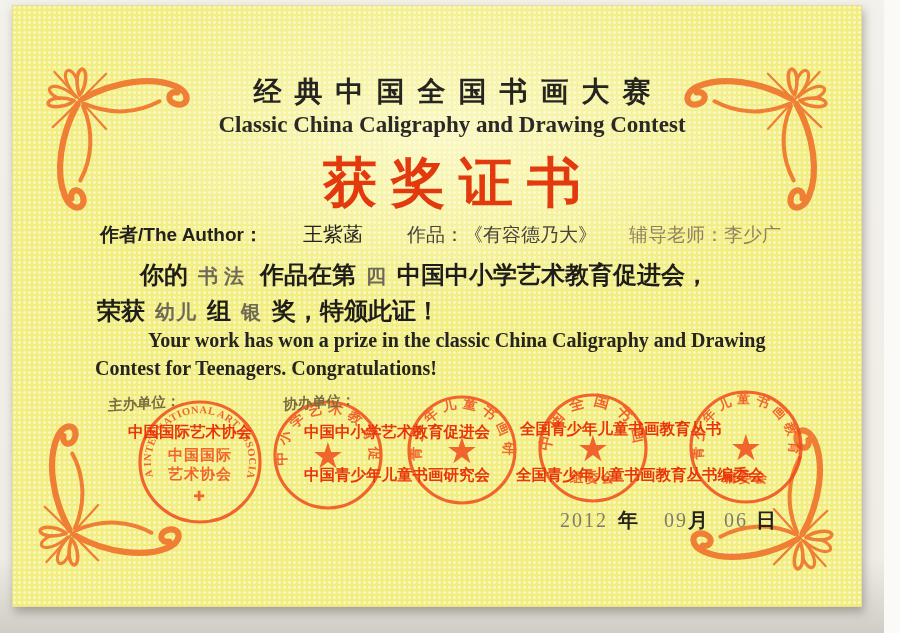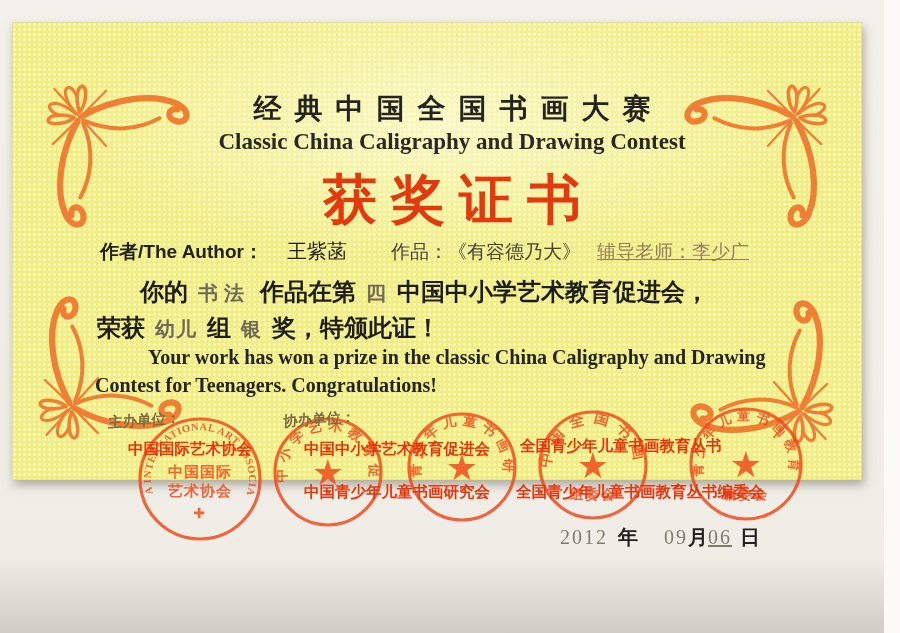--- a/index.html
+++ b/index.html
@@ -3,44 +3,44 @@
 <meta charset="utf-8">
 <style>
   html,body{margin:0;padding:0;}
   body{
     width:900px;height:633px;overflow:hidden;position:relative;
     background:linear-gradient(180deg,#f3f1eb 0%,#efede6 88%,#d7d5ce 97%,#cfcdc6 100%);
     font-family:"Liberation Sans","DejaVu Sans",sans-serif;
   }
   .scan-right-strip{position:absolute;right:0;top:0;width:16px;height:100%;background:#fbfaf6;}
   .certificate{
-    position:absolute;left:12px;top:22px;width:850px;height:458px;
+    position:absolute;left:12px;top:5px;width:850px;height:602px;
     background-color:var(--cert-bg,#f1ed7e);
     background-image:
       radial-gradient(ellipse 62% 42% at 50% 22%, rgba(255,255,238,.6), rgba(255,255,238,0) 72%),
       radial-gradient(rgba(255,255,255,.55) 1px, rgba(255,255,255,0) 1.7px);
     background-size:auto,5px 5px;
     box-shadow:2px 5px 9px rgba(110,105,90,.5), 0 0 0 1px rgba(230,220,150,.8) inset;
   }
   .corner{position:absolute;width:178px;height:178px;pointer-events:none;}
   .corner.tl{left:14px;top:42px;}
   .corner.tr{right:14px;top:42px;transform:scaleX(-1);}
   .corner.bl{left:6px;bottom:20px;transform:scaleY(-1);}
   .corner.br{right:8px;bottom:16px;transform:scale(-1,-1);}
 
   .header{position:absolute;top:68px;left:0;width:100%;text-align:center;transform:translateX(15px);}
   .title-cn{font-size:28px;font-weight:bold;color:var(--title-black,#262420);letter-spacing:13px;text-indent:13px;}
   .title-en{font-family:"Liberation Serif","DejaVu Serif",serif;font-size:23px;font-weight:bold;color:#2b2925;margin-top:1px;}
   .award-title{font-size:54px;font-weight:bold;color:var(--award-red,#e23a0e);letter-spacing:14px;text-indent:14px;margin-top:9px;}
 
   .author-line{position:absolute;left:88px;top:216px;font-size:19px;color:#23211d;white-space:nowrap;}
   .author-line .lbl{font-weight:bold;}
-  .author-line .name{font-size:20px;margin-left:24px;}
+  .author-line .name{font-size:20px;margin-left:40px;}
   .author-line .work{color:#46423a;margin-left:44px;}
-  .author-line .tutor{color:#93815c;margin-left:16px;text-decoration:underline;}
+  .author-line .tutor{color:#93815c;margin-left:32px;}
 
   .body-line{position:absolute;font-size:24px;font-weight:bold;color:#1f1d19;white-space:nowrap;}
   .body-line .filled{font-weight:bold;font-size:20px;color:var(--filled-gray,#6e6857);margin:0 10px;letter-spacing:6px;}
   .body-line .filled.narrow{letter-spacing:1px;}
   .line1{left:128px;top:254px;}
   .line2{left:85px;top:290px;}
   .english{position:absolute;font-family:"Liberation Serif","DejaVu Serif",serif;
     font-size:20px;font-weight:bold;color:#26241f;white-space:nowrap;}
   .english.e1{left:136px;top:324px;}
   .english.e2{left:83px;top:352px;}
@@ -53,21 +53,21 @@
   .pos-host-org{left:116px;top:417px;}
   .pos-co-label{left:271px;top:388px;}
   .pos-co-org1{left:292px;top:417px;}
   .pos-co-org2{left:292px;top:460px;}
   .pos-comm1{left:508px;top:414px;}
   .pos-comm2{left:504px;top:460px;}
 
   .date-line{position:absolute;left:548px;top:502px;font-size:20px;white-space:nowrap;color:#24221e;}
   .date-line .num{font-family:"Liberation Serif","DejaVu Serif",serif;color:#817b6c;letter-spacing:2px;}
   .date-line .dlbl{font-weight:bold;}
-  .date-line .y{margin-left:10px;} .date-line .m-num{margin-left:26px;} .date-line .d-num{text-decoration:underline;}
+  .date-line .y{margin-left:10px;} .date-line .m-num{margin-left:26px;} .date-line .d-num{margin-left:16px;}
   .date-line .d-lbl{margin-left:8px;}
 </style>
 </head>
 <body>
 
 <div class="scan-right-strip"></div>
 
 <div class="certificate">
 
   <svg width="0" height="0" style="position:absolute">

